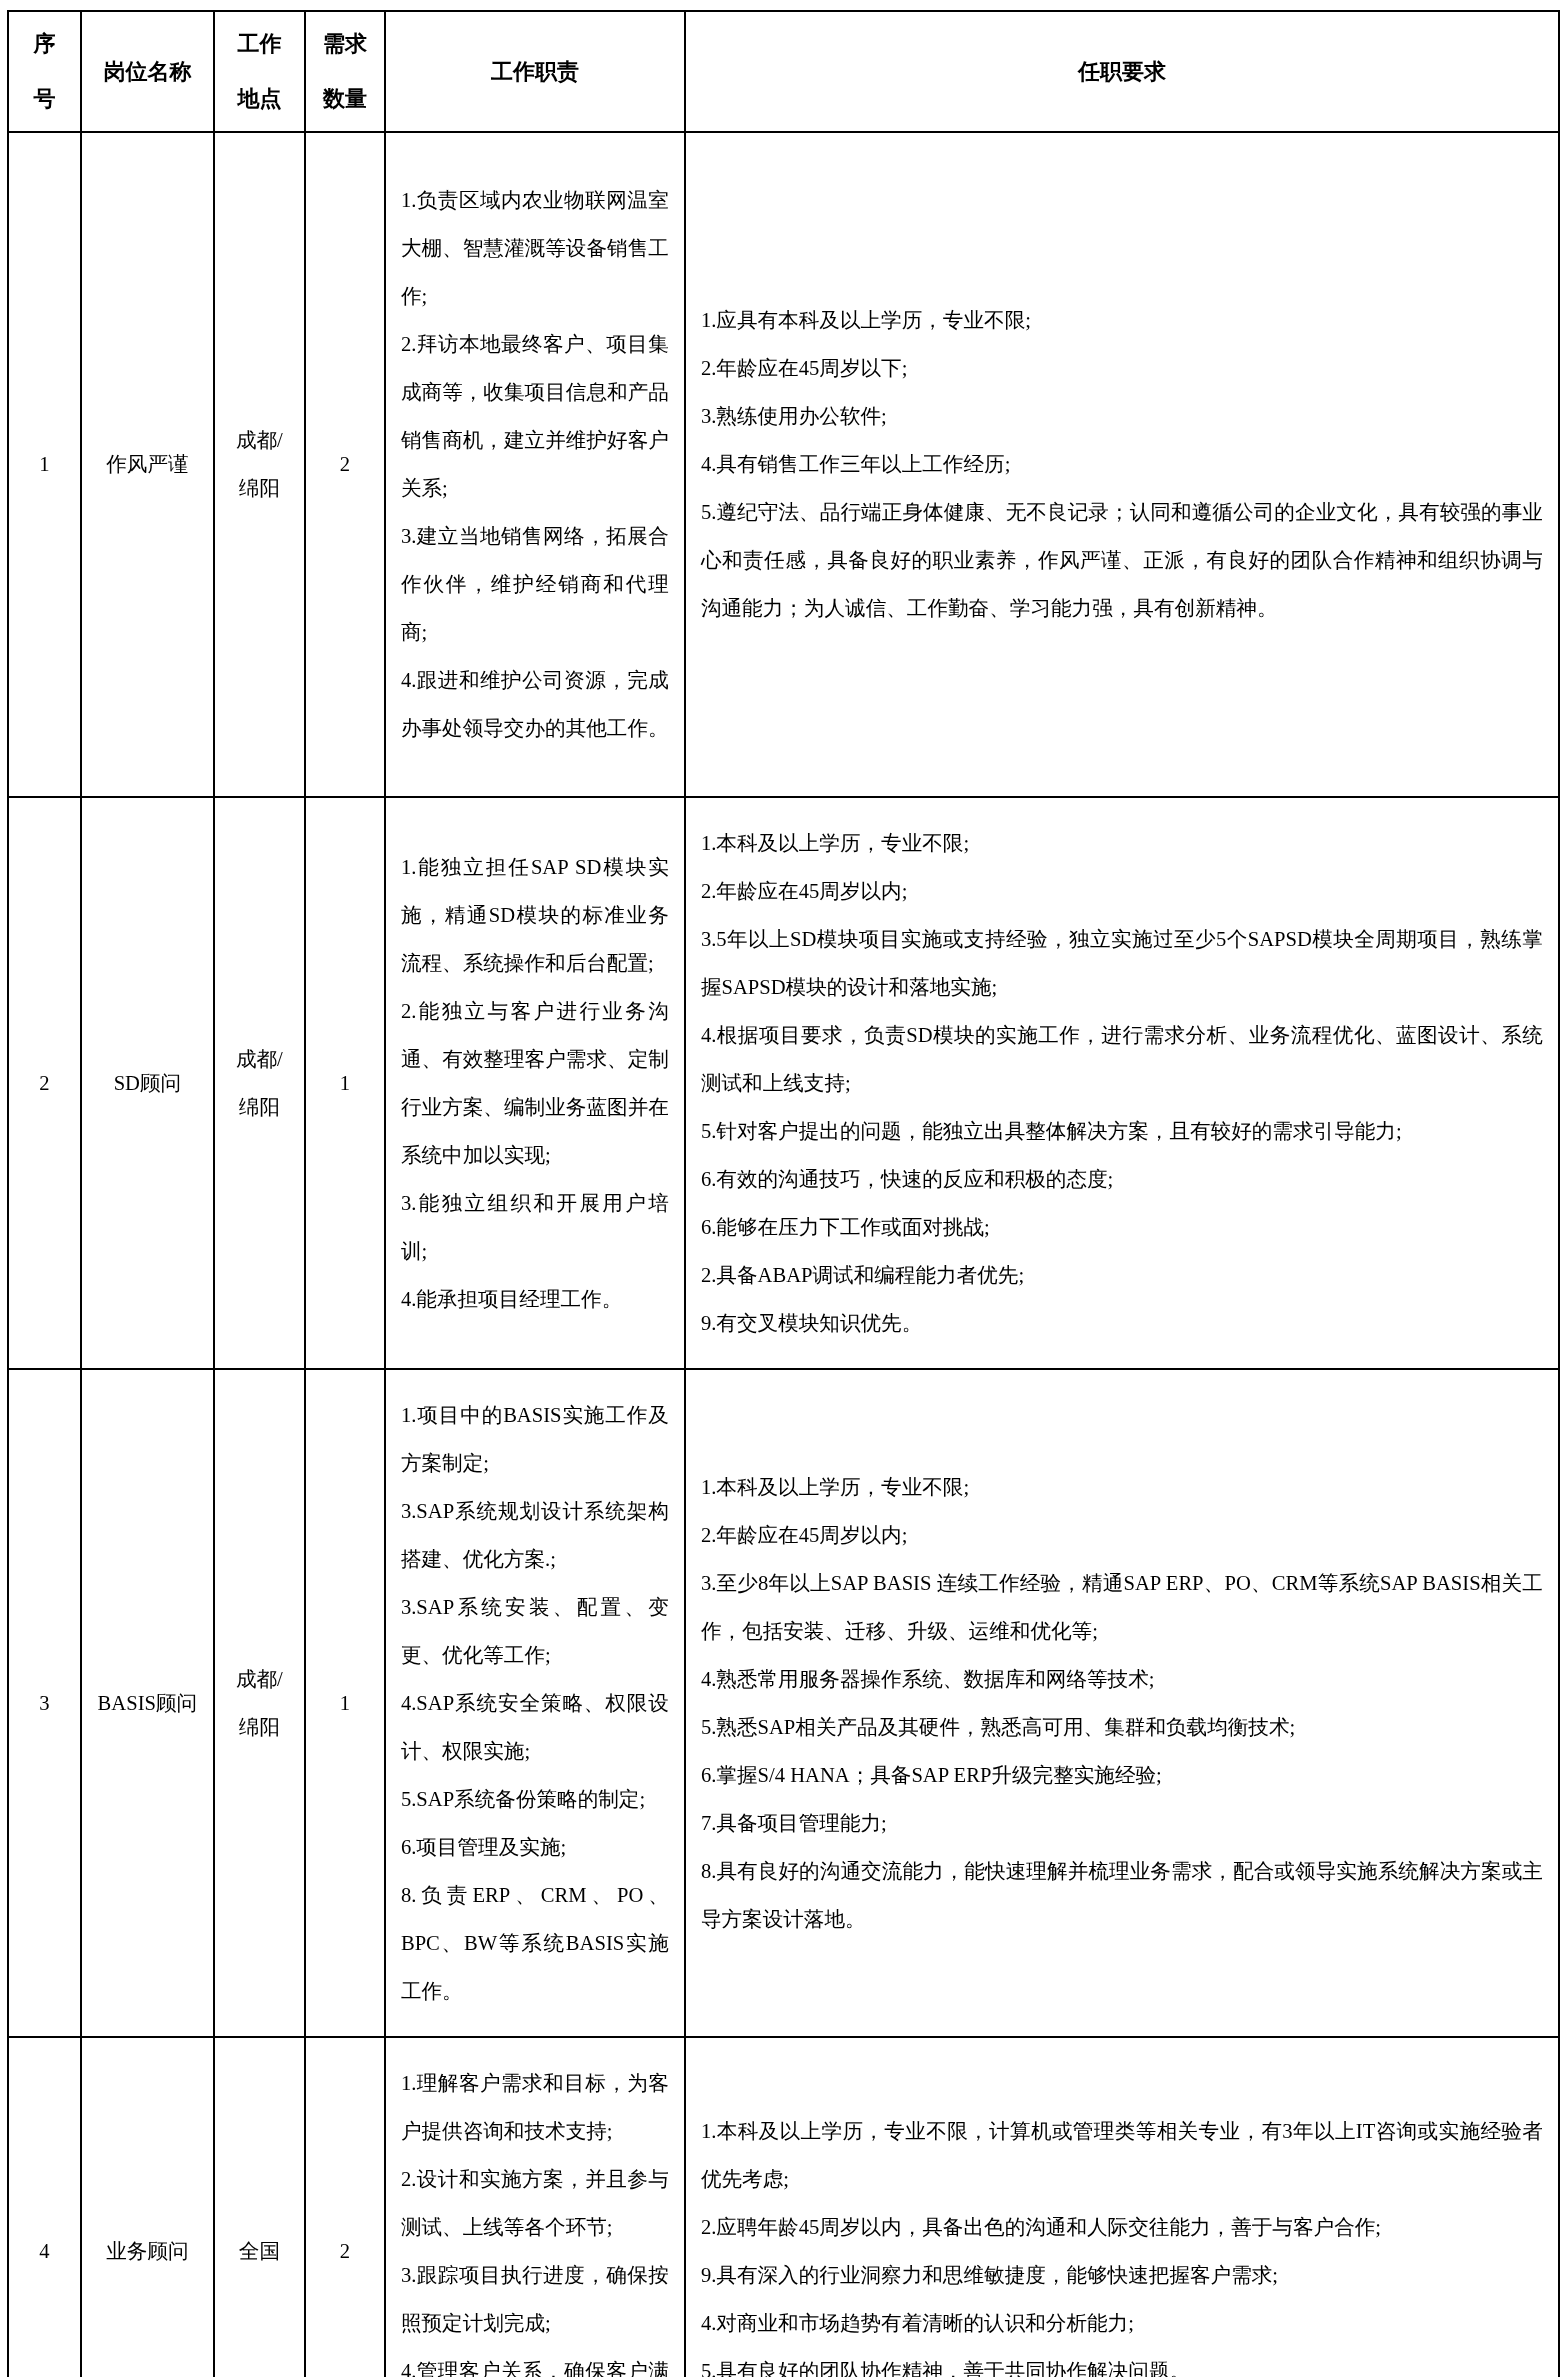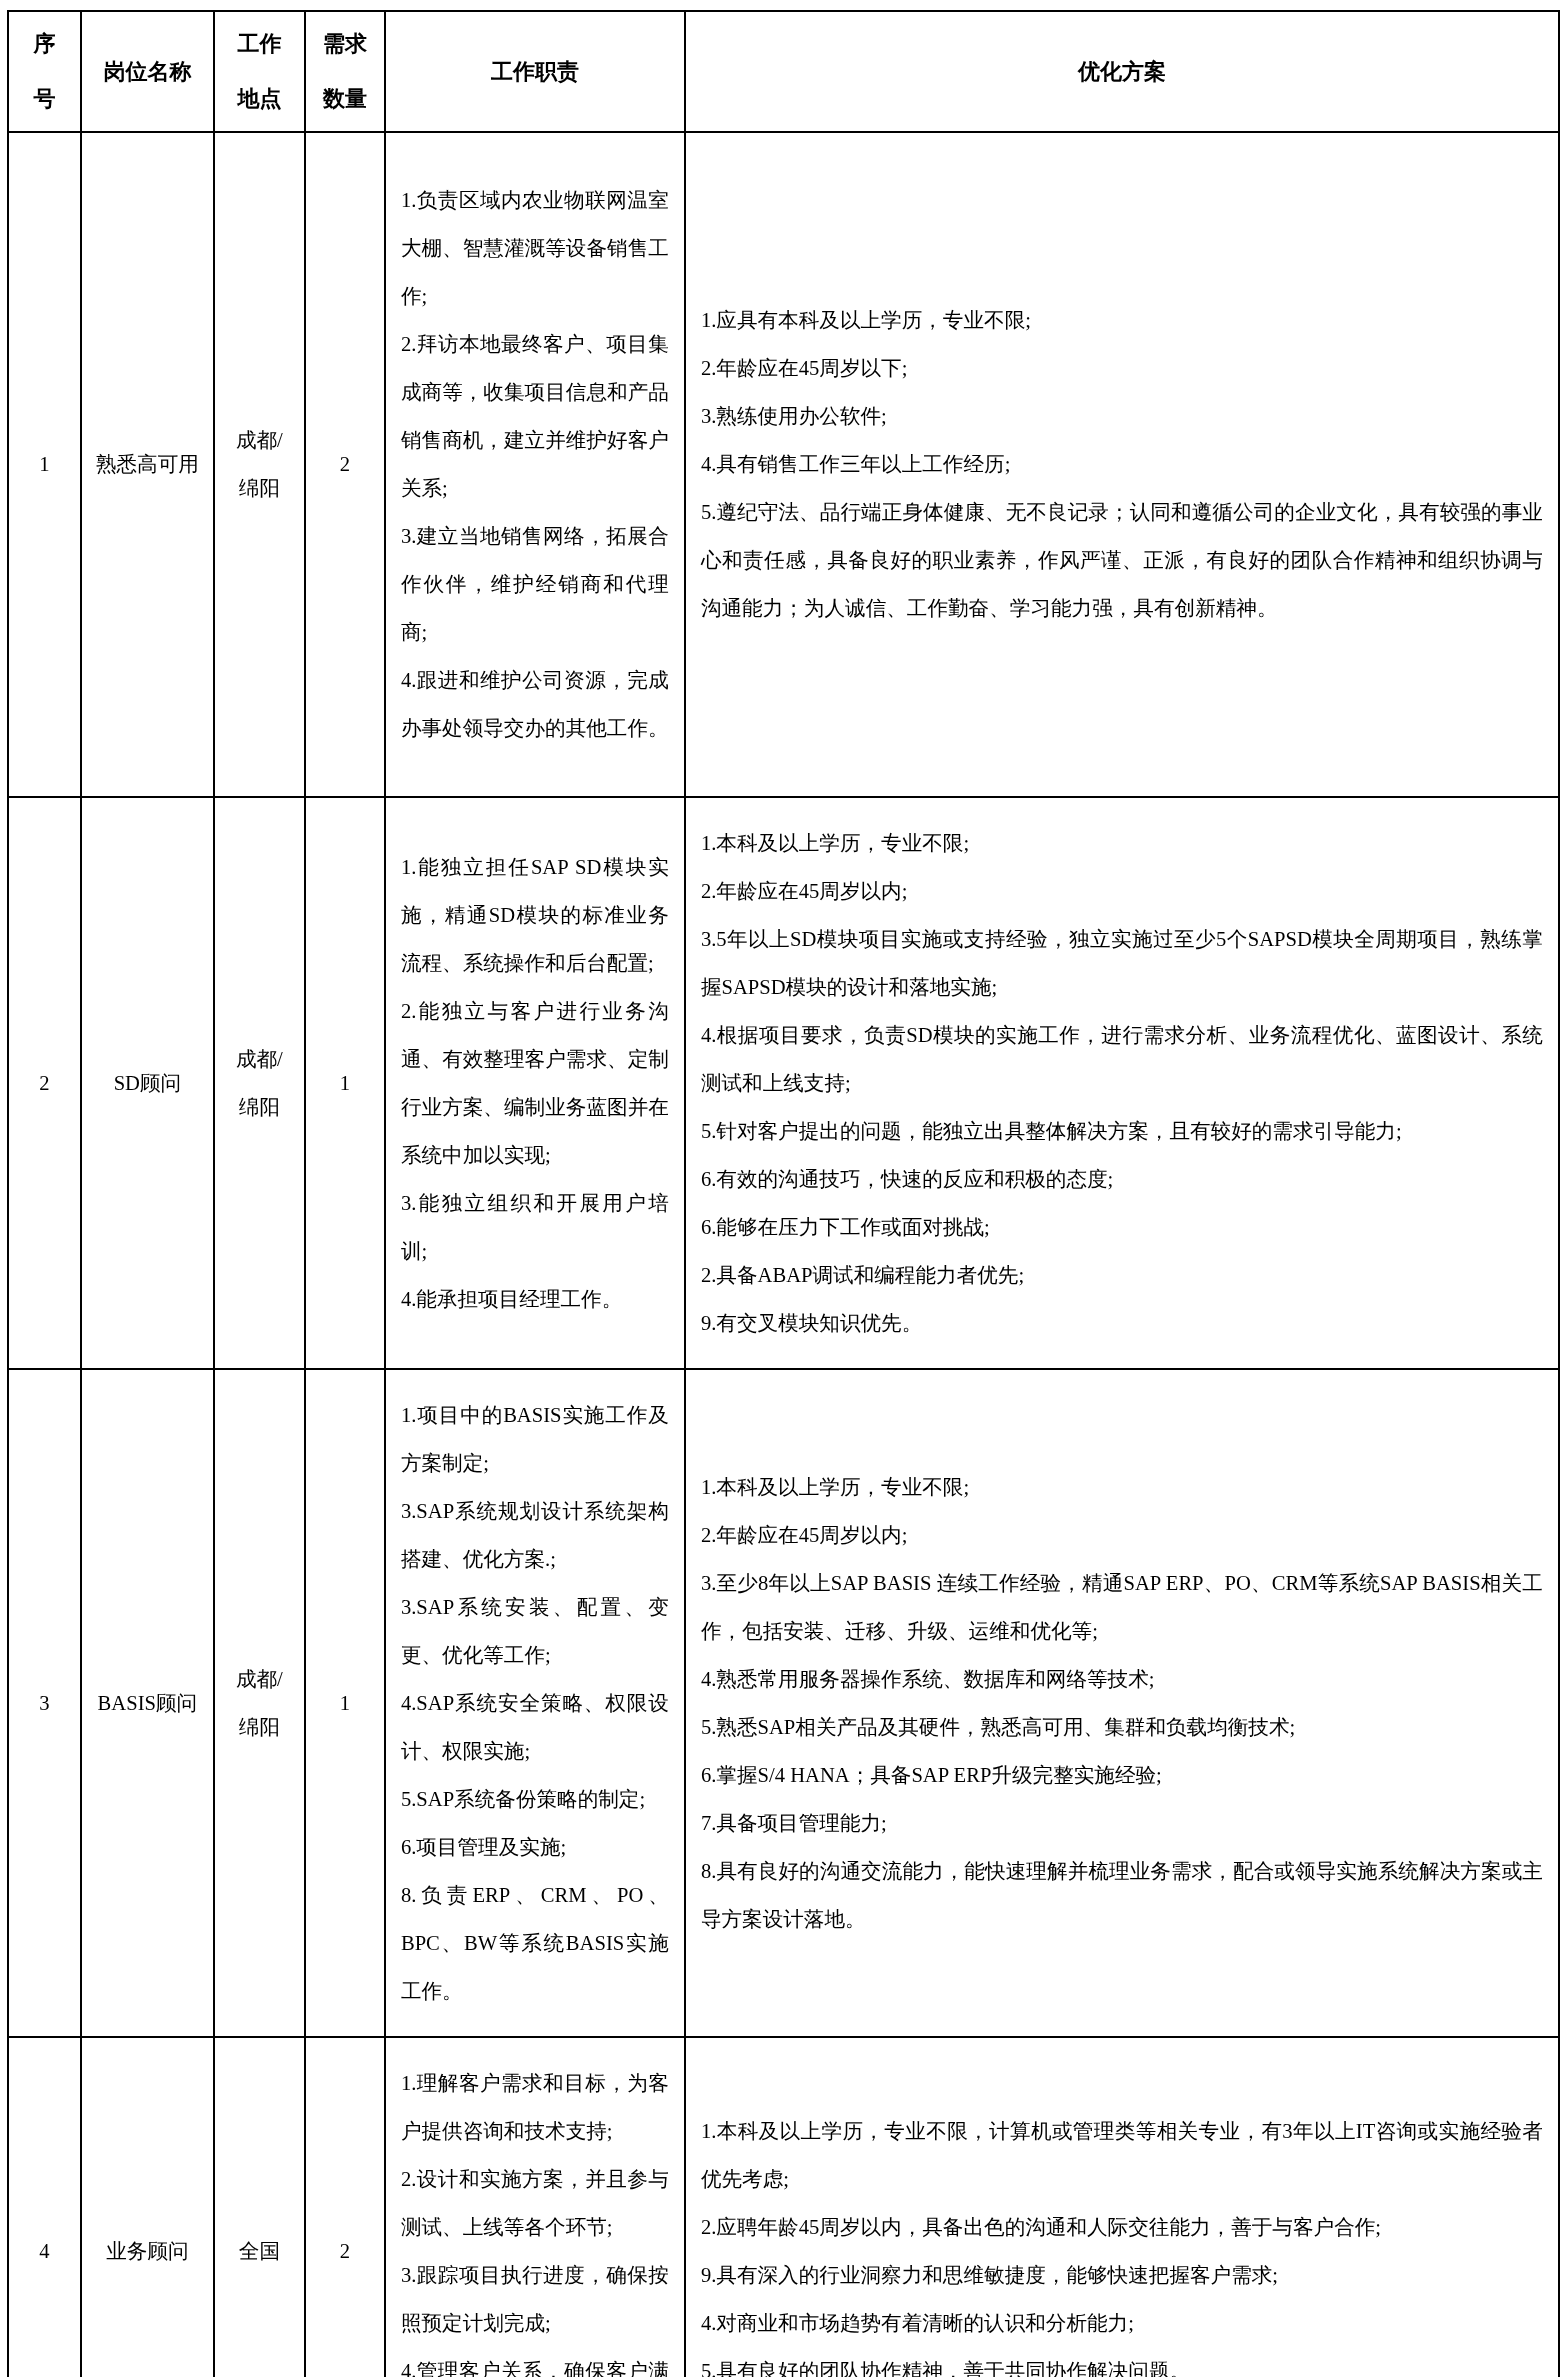--- a/index.html
+++ b/index.html
@@ -47,26 +47,26 @@
     <tbody>
         <tr style="height:121px">
       <th>序
 号</th>
       <th>岗位名称</th>
       <th>工作
 地点</th>
       <th>需求
 数量</th>
       <th>工作职责</th>
-      <th>优化方案</th>
+      <th>任职要求</th>
     </tr>
 
     <tr style="height:665px">
       <td class="c">1</td>
-      <td class="c">熟悉高可用</td>
+      <td class="c">作风严谨</td>
       <td class="c">成都/
 绵阳</td>
       <td class="c">2</td>
       <td class="list">
             <div class="item">1.负责区域内农业物联网温室大棚、智慧灌溉等设备销售工作;</div>
             <div class="item">2.拜访本地最终客户、项目集成商等，收集项目信息和产品销售商机，建立并维护好客户关系;</div>
             <div class="item">3.建立当地销售网络，拓展合作伙伴，维护经销商和代理商;</div>
             <div class="item">4.跟进和维护公司资源，完成办事处领导交办的其他工作。</div>
           </td>
       <td class="list">

